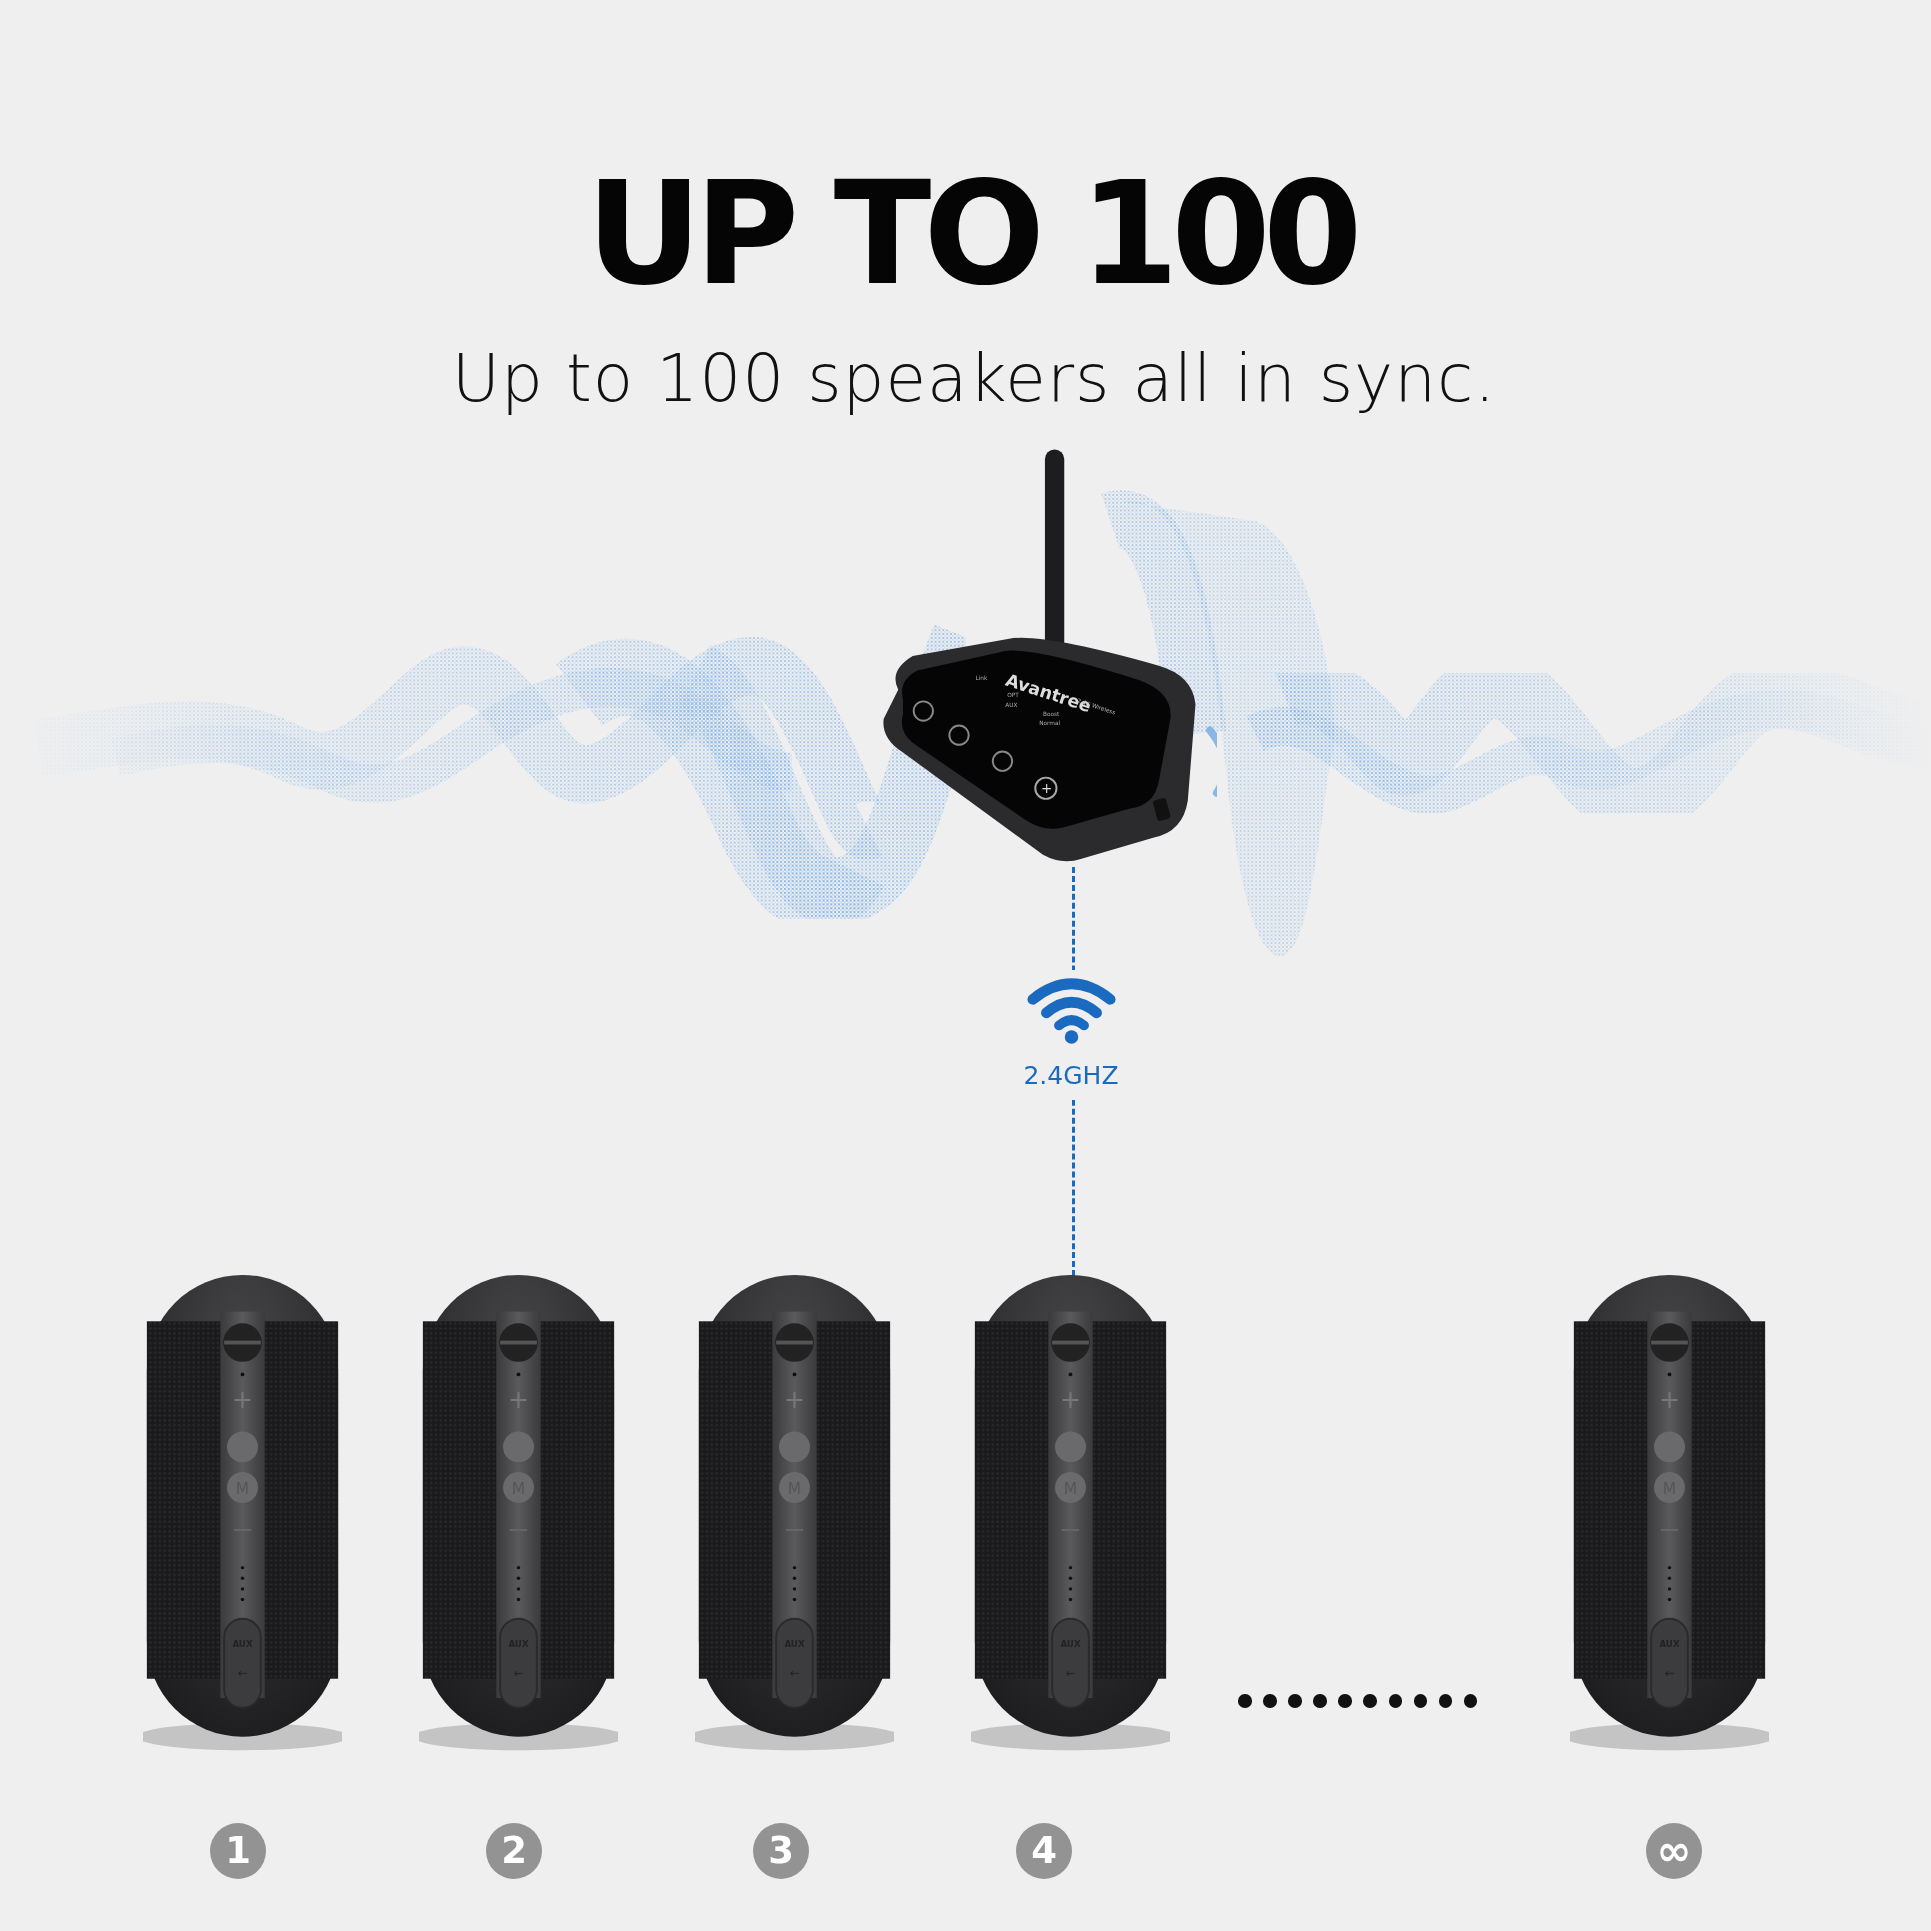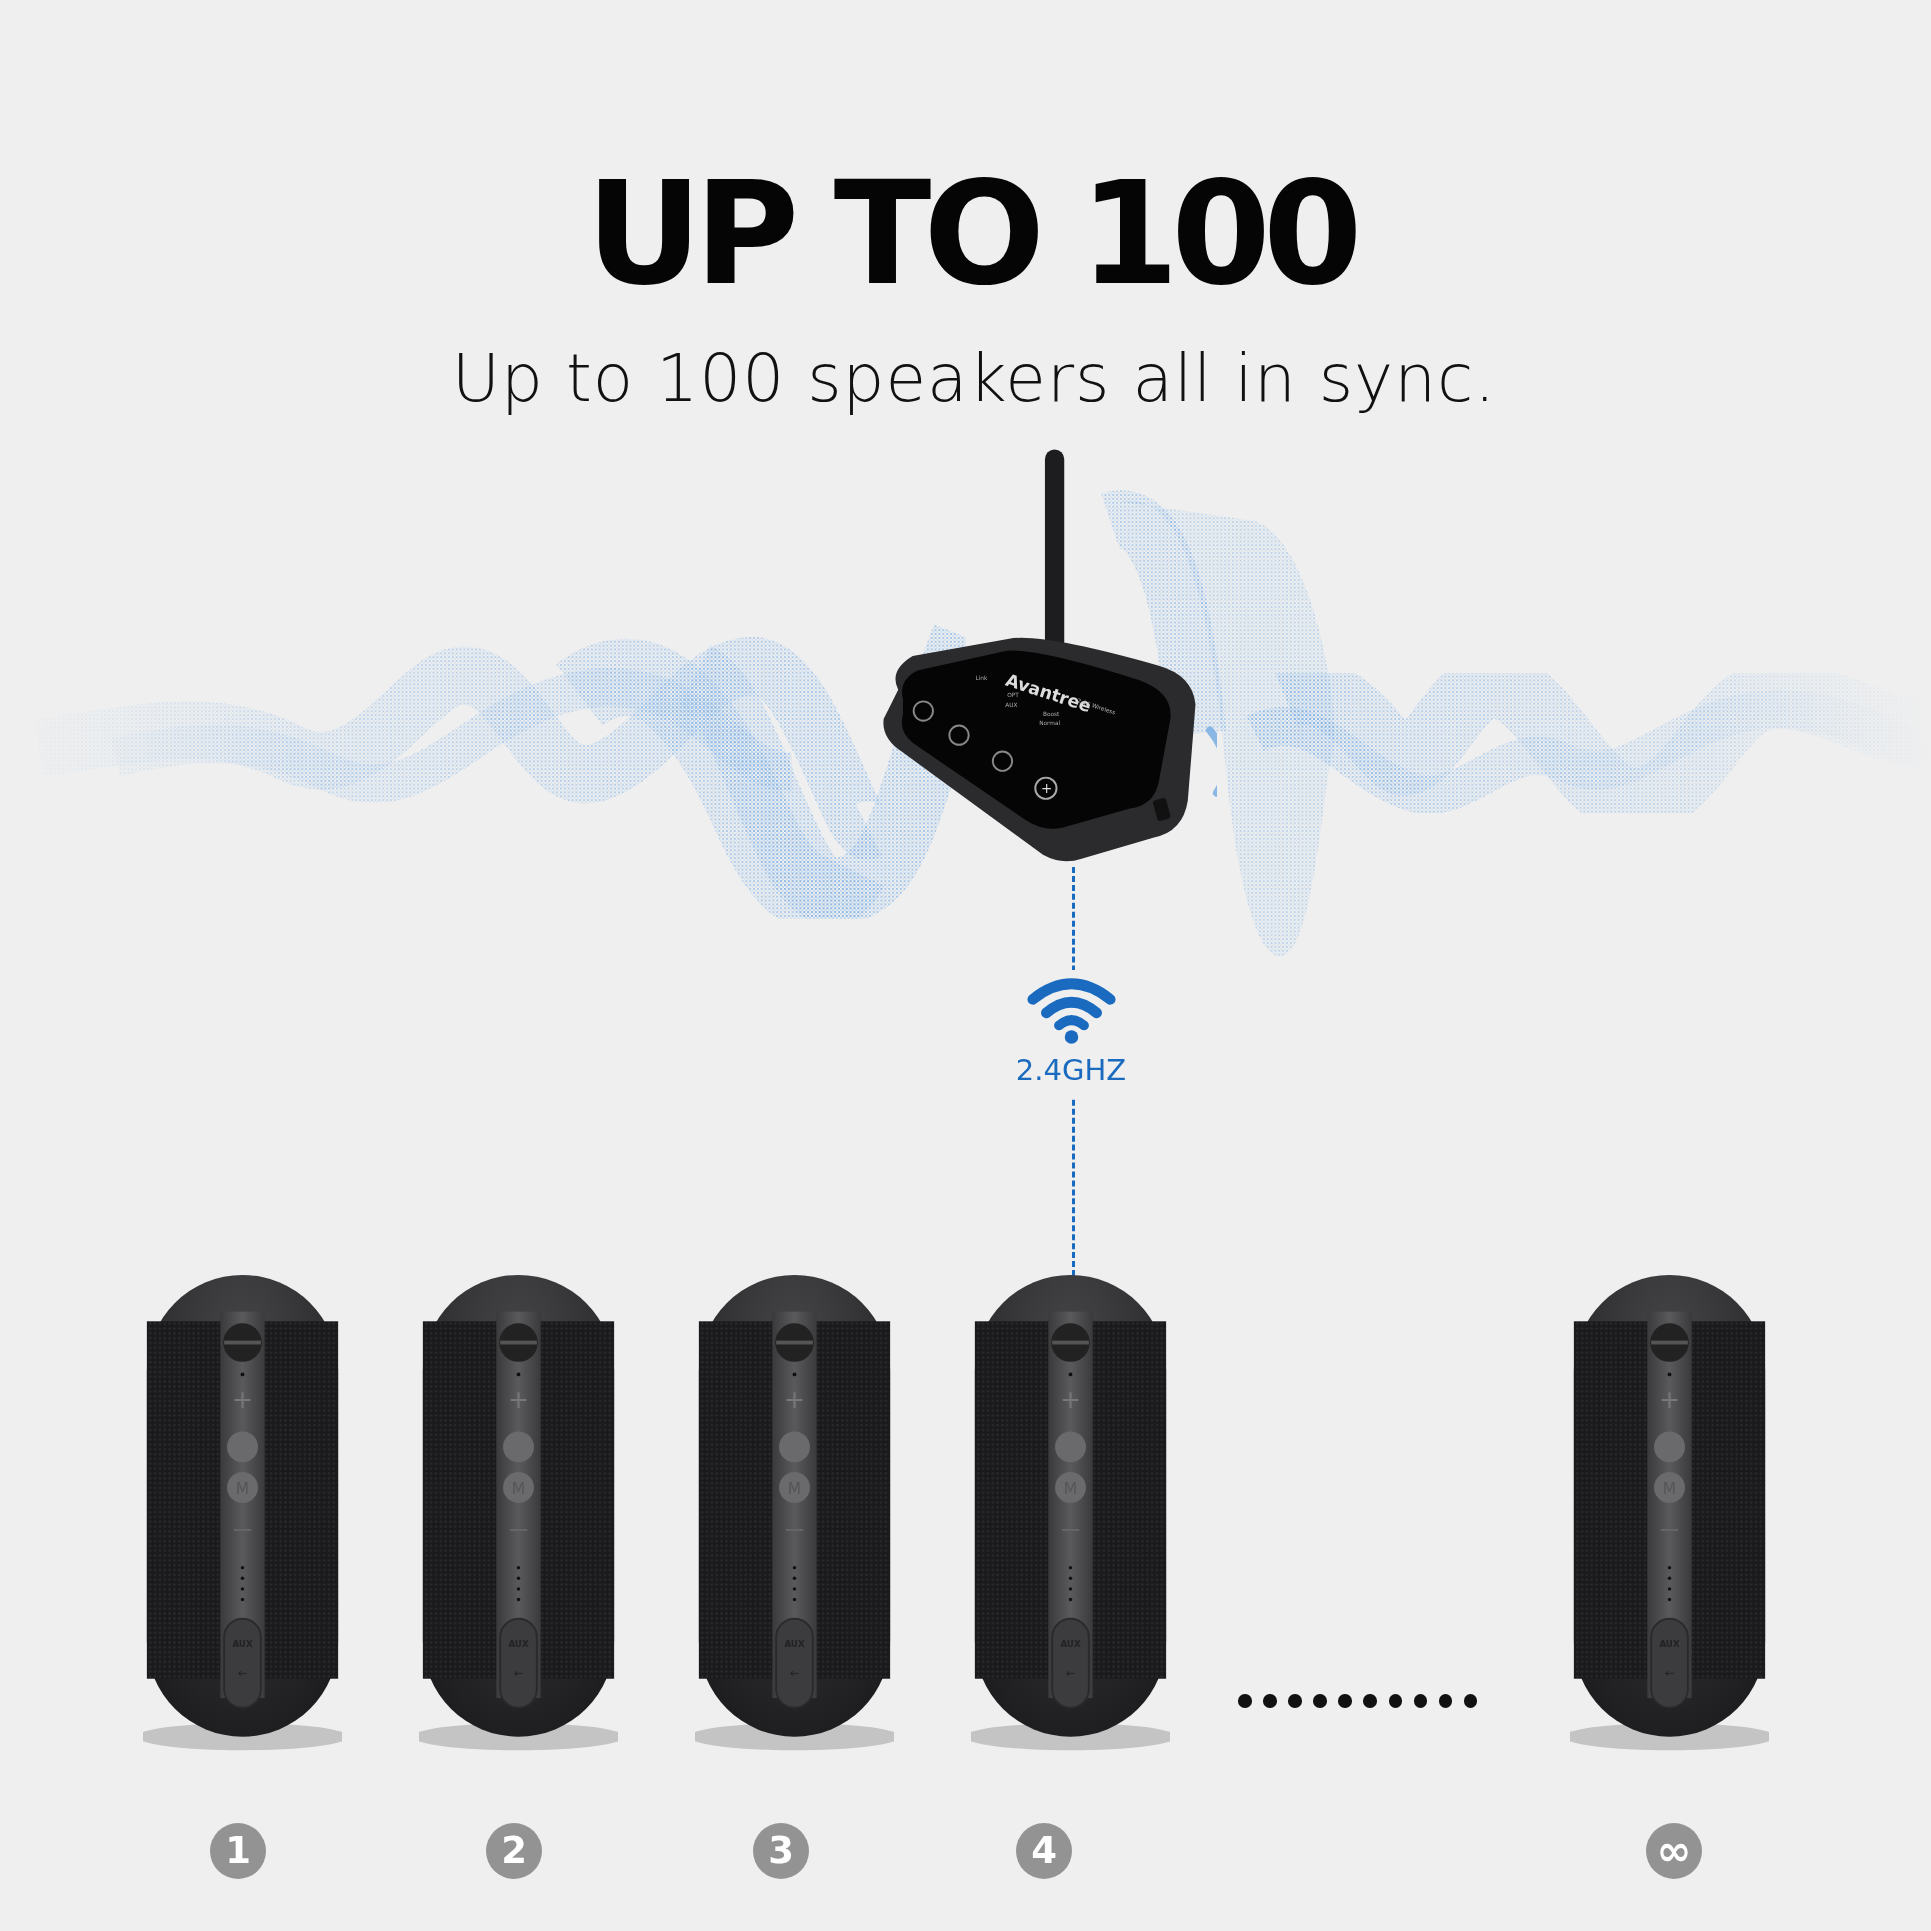--- a/index.html
+++ b/index.html
@@ -15,21 +15,21 @@
   .subhead {
     position:absolute; left:0; top:346px; width:1948px; text-align:center;
     font-family: "DejaVu Sans", sans-serif; font-size:66px; color:#111; line-height:1;
     letter-spacing:1px; font-weight:300;
   }
   .waves { position:absolute; left:0; top:463px; width:1931px; height:541px; }
   .hub { position:absolute; left:869px; top:434px; width:348px; height:444px; }
   .link-line { position:absolute; left:1072px; top:867px; width:0; height:409px;
     border-left:3.9px dashed #1a6bbf; }
   .wifi-block { position:absolute; left:994px; top:970px; width:154px; text-align:center; background:#efefef; padding-top:3.9px; padding-bottom:9.7px; }
-  .wifi-label { font-family:"DejaVu Sans", sans-serif; font-size:29px; color:#1a6bbf; margin-top:5px; letter-spacing:0px; }
+  .wifi-label { font-family:"DejaVu Sans", sans-serif; font-size:25px; color:#1a6bbf; margin-top:13px; letter-spacing:0px; }
   .speaker { position:absolute; top:1273px; width:199px; height:483px; }
   .speaker svg { display:block; }
   .badge {
     position:absolute; top:1823px; width:56px; height:56px; border-radius:50%;
     background:#939393; color:#fff; font-family:"DejaVu Sans", sans-serif; font-weight:bold;
     font-size:37px; line-height:56px; text-align:center;
   }
   .ellipsis { position:absolute; left:1238px; top:1694px; display:flex; gap:11.6px; }
   .ellipsis span { width:13.5px; height:13.5px; border-radius:50%; background:#111; display:block; }
 </style>

